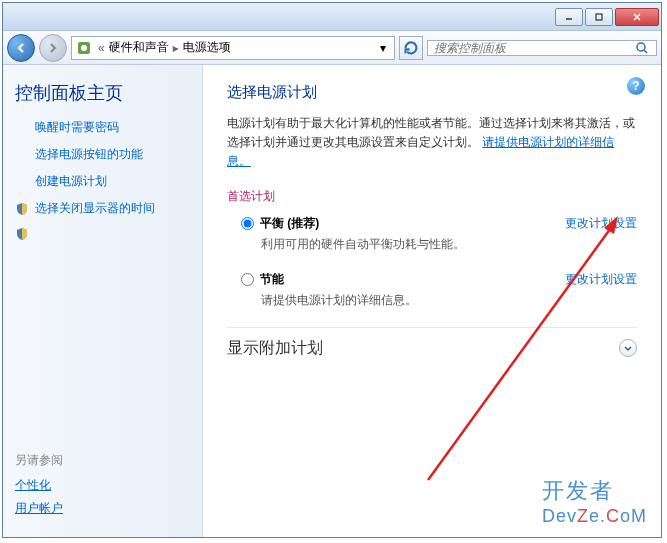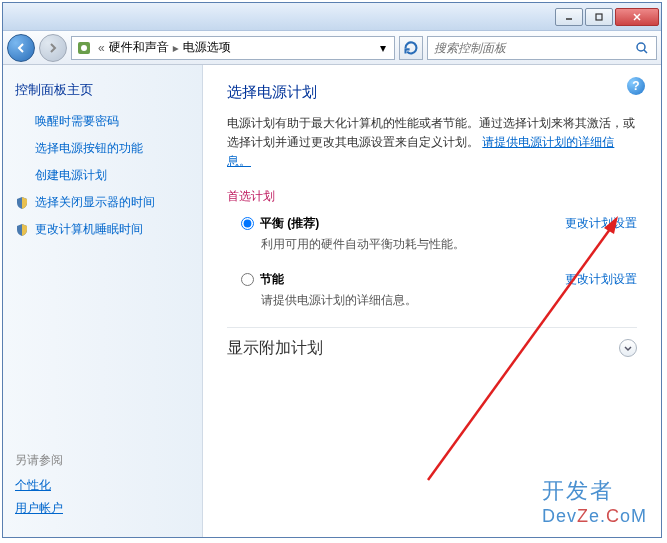--- a/index.html
+++ b/index.html
@@ -16,28 +16,28 @@
     .nav-back, .nav-fwd { width: 28px; height: 28px; border-radius: 50%; display: flex; align-items: center; justify-content: center; cursor: pointer; }
     .nav-back { background: radial-gradient(circle at 30% 30%, #7ab8f0, #2a6db8); border: 1px solid #2a5a90; }
     .nav-fwd { background: radial-gradient(circle at 30% 30%, #e0e8f0, #b8c4d4); border: 1px solid #a0aab8; }
     .nav-back svg, .nav-fwd svg { width: 14px; height: 14px; }
     .addr-bar { flex: 1; height: 24px; border: 1px solid #a0b0c4; background: #fff; display: flex; align-items: center; padding: 0 4px; font-size: 12px; }
     .addr-icon { width: 16px; height: 16px; margin-right: 4px; }
     .crumb { color: #000; padding: 0 2px; cursor: pointer; }
     .crumb-sep { color: #666; padding: 0 2px; }
     .addr-drop { margin-left: auto; cursor: pointer; padding: 0 4px; }
     .refresh-btn { width: 24px; height: 24px; border: 1px solid #a0b0c4; background: linear-gradient(to bottom, #f8fafc, #e4eaf2); display: flex; align-items: center; justify-content: center; cursor: pointer; }
-    .search-box { width: 230px; height: 24px; border: 1px solid #a0b0c4; background: #fff; display: flex; align-items: center; padding: 0 6px; }
+    .search-box { width: 230px; height: 16px; border: 1px solid #a0b0c4; background: #fff; display: flex; align-items: center; padding: 0 6px; }
     .search-box input { border: none; outline: none; flex: 1; font-size: 12px; color: #888; font-style: italic; }
     .search-icon { width: 16px; height: 16px; cursor: pointer; }
     
     .body-area { display: flex; height: calc(100% - 62px); }
     
     .sidebar { width: 200px; background: linear-gradient(to right, #f4f8fc, #e8f0f8); border-right: 1px solid #d0dae6; padding: 16px 12px; position: relative; }
-    .sidebar-title { color: #003399; font-size: 13px; margin-bottom: 14px; cursor: pointer; }
+    .sidebar-title { color: #003399; font-size: 18px; margin-bottom: 14px; cursor: pointer; }
     .sidebar-item { display: flex; align-items: center; gap: 6px; margin-bottom: 10px; cursor: pointer; }
     .sidebar-bullet { width: 14px; height: 14px; display: flex; align-items: center; justify-content: center; }
     .sidebar-link { color: #0066cc; font-size: 12px; }
     .sidebar-bottom { position: absolute; bottom: 14px; left: 12px; }
     .see-also { color: #888; font-size: 12px; margin-bottom: 8px; }
     .bottom-link { color: #0066cc; font-size: 12px; margin-bottom: 6px; cursor: pointer; text-decoration: underline; }
     
     .main { flex: 1; padding: 18px 24px; position: relative; }
     .help-icon { position: absolute; top: 12px; right: 16px; width: 18px; height: 18px; border-radius: 50%; background: radial-gradient(circle at 30% 30%, #8cf, #27c); color: #fff; font-size: 12px; font-weight: bold; display: flex; align-items: center; justify-content: center; cursor: pointer; }
     .main-heading { color: #003399; font-size: 15px; margin-bottom: 12px; }
@@ -149,21 +149,20 @@
           </span>
         <span class="sidebar-link">选择关闭显示器的时间</span>
       </div>
       <div class="sidebar-item">
         <span class="sidebar-bullet">
             <svg width="14" height="14" viewBox="0 0 14 14">
               <path d="M7 1 L12 3 L12 7 C12 10 10 12 7 13 C4 12 2 10 2 7 L2 3 Z" fill="#4a7ab0"></path>
               <path d="M7 1 L12 3 L12 7 C12 10 10 12 7 13 Z" fill="#e8c050"></path>
             </svg>
           </span>
-        <span class="sidebar-link">更改计算机睡眠时间</span>
       </div>
 
       <div class="sidebar-bottom">
         <div class="see-also">另请参阅</div>
         <div class="bottom-link">个性化</div>
         <div class="bottom-link">用户帐户</div>
       </div>
     </div>
 
     <div class="main">

